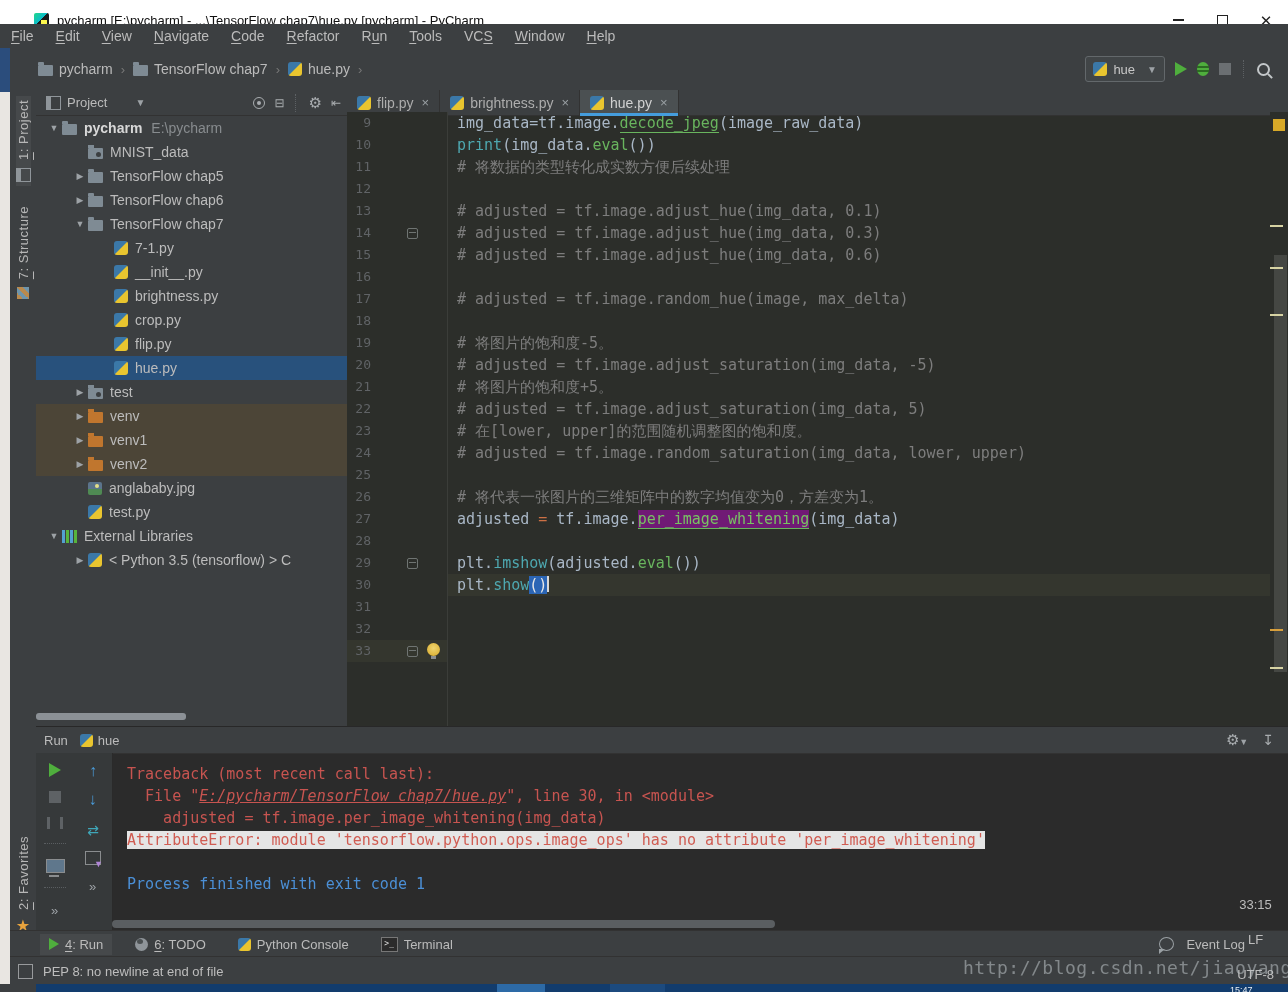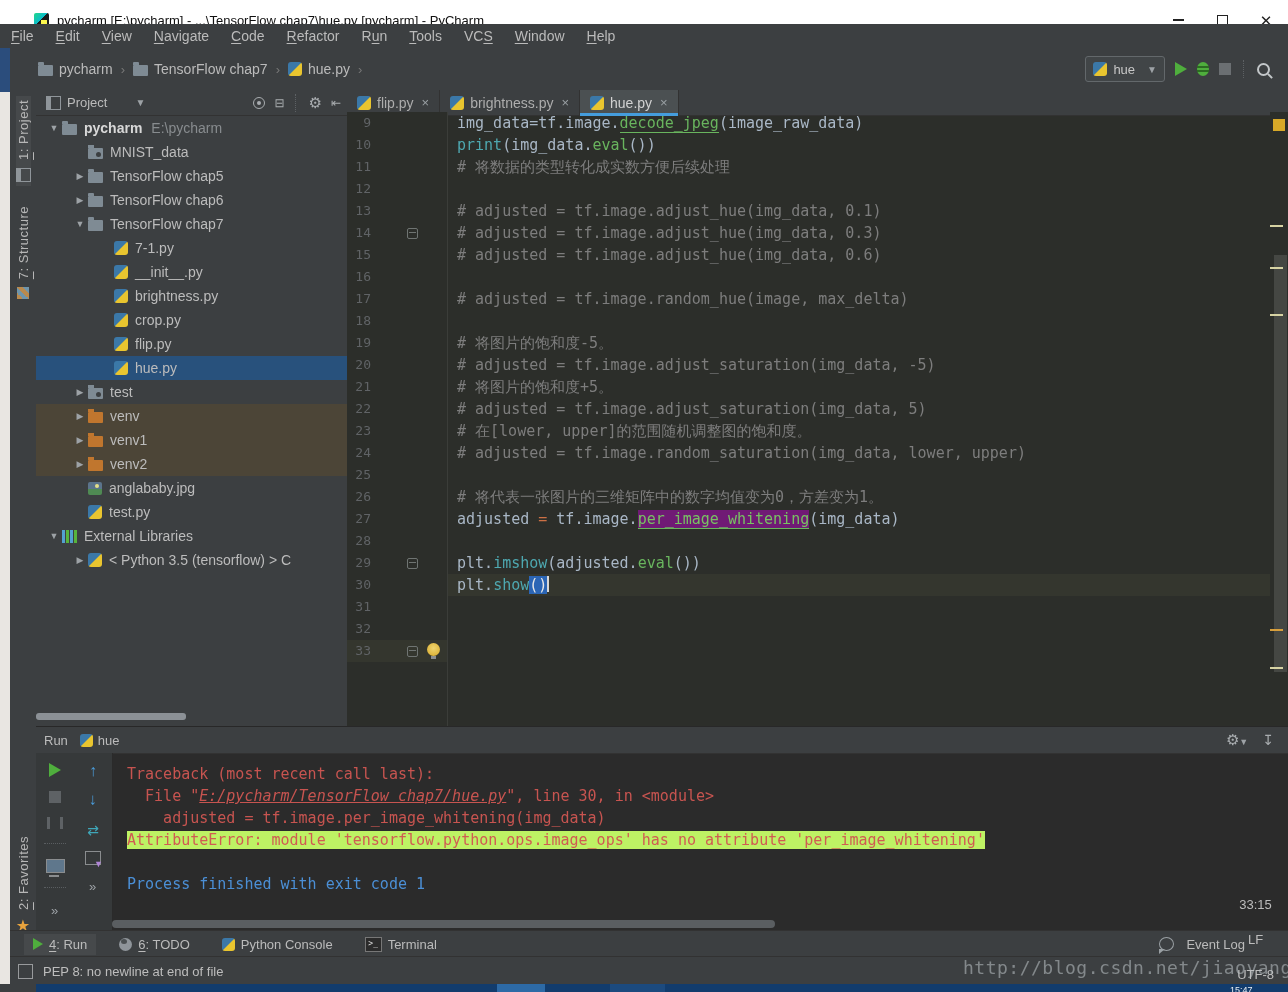--- a/index.html
+++ b/index.html
@@ -137,21 +137,21 @@
   .rp-up{color:#4a9bd8;font-size:16px;font-weight:bold;line-height:1;}
   .rp-swap{color:#3fa6b8;font-size:14px;line-height:1;}
   .rp-winpin{width:14px;height:12px;border:1.5px solid #8a8d8f;position:relative;}
   .rp-winpin::after{content:"▼";position:absolute;right:-3px;bottom:-5px;color:#b085d6;font-size:9px;}
   .rp-more{color:#9da2a6;font-size:13px;letter-spacing:1px;}
   .console{position:absolute;left:76px;top:26px;right:0;bottom:12px;padding:10px 0 0 15px;
     font-family:"DejaVu Sans Mono", monospace;font-size:15px;overflow:hidden;}
   .con-row{height:22px;line-height:22px;white-space:pre;}
   .cl-red{color:#c75450;}
   .cl-red-link{color:#c75450;text-decoration:underline;font-style:italic;}
-  .cl-red-hl{color:#d05c52;background:#bef264;}
+  .cl-red-hl{color:#d05c52;background:#e5e5e5;}
   .cl-blue{color:#4b8fd6;}
   .con-hscroll{position:absolute;left:76px;bottom:3px;width:663px;height:8px;background:#5a5e61;border-radius:4px;}
   
   .twbar{position:absolute;left:10px;top:930px;width:1278px;height:26px;background:#3c3f41;border-top:1px solid #323232;
     display:flex;align-items:center;color:#bbbbbb;font-size:13px;}
   .twb-item{display:flex;align-items:center;gap:6px;padding:3px 9px;margin-left:14px;}
   .twb-item.active{background:#46494b;}
   .twb-right{margin-left:auto;display:flex;align-items:center;margin-right:34px;}
   .twi-run{width:0;height:0;border-left:10px solid #4fae3d;border-top:6px solid transparent;border-bottom:6px solid transparent;}
   .twi-todo{width:13px;height:13px;border-radius:50%;background:#8f959a;position:relative;}
@@ -548,21 +548,21 @@
         <div class="con-row"><span class="cl-red">  File "</span><span class="cl-red-link">E:/pycharm/TensorFlow chap7/hue.py</span><span class="cl-red">", line 30, in &lt;module&gt;</span></div>
         <div class="con-row"><span class="cl-red">    adjusted = tf.image.per_image_whitening(img_data)</span></div>
         <div class="con-row"><span class="cl-red-hl">AttributeError: module 'tensorflow.python.ops.image_ops' has no attribute 'per_image_whitening'</span></div>
         <div class="con-row">&nbsp;</div>
         <div class="con-row"><span class="cl-blue">Process finished with exit code 1</span></div>
       </div>
     <div class="con-hscroll"></div>
   </div>
 
   <div class="twbar">
-    <div style="display:flex;align-items:flex-start;">
+    <div style="display:flex;align-items:flex-start;padding-left:16px;">
         <span class="twb-item active">
           <div class="twi-run"></div>
           <span><u>4</u>: Run</span>
         </span>
         <span class="twb-item">
           <div class="twi-todo"></div>
           <span><u>6</u>: TODO</span>
         </span>
         <span class="twb-item">
           <div class="icon-py" style="width: 13px; height: 13px;"></div>

